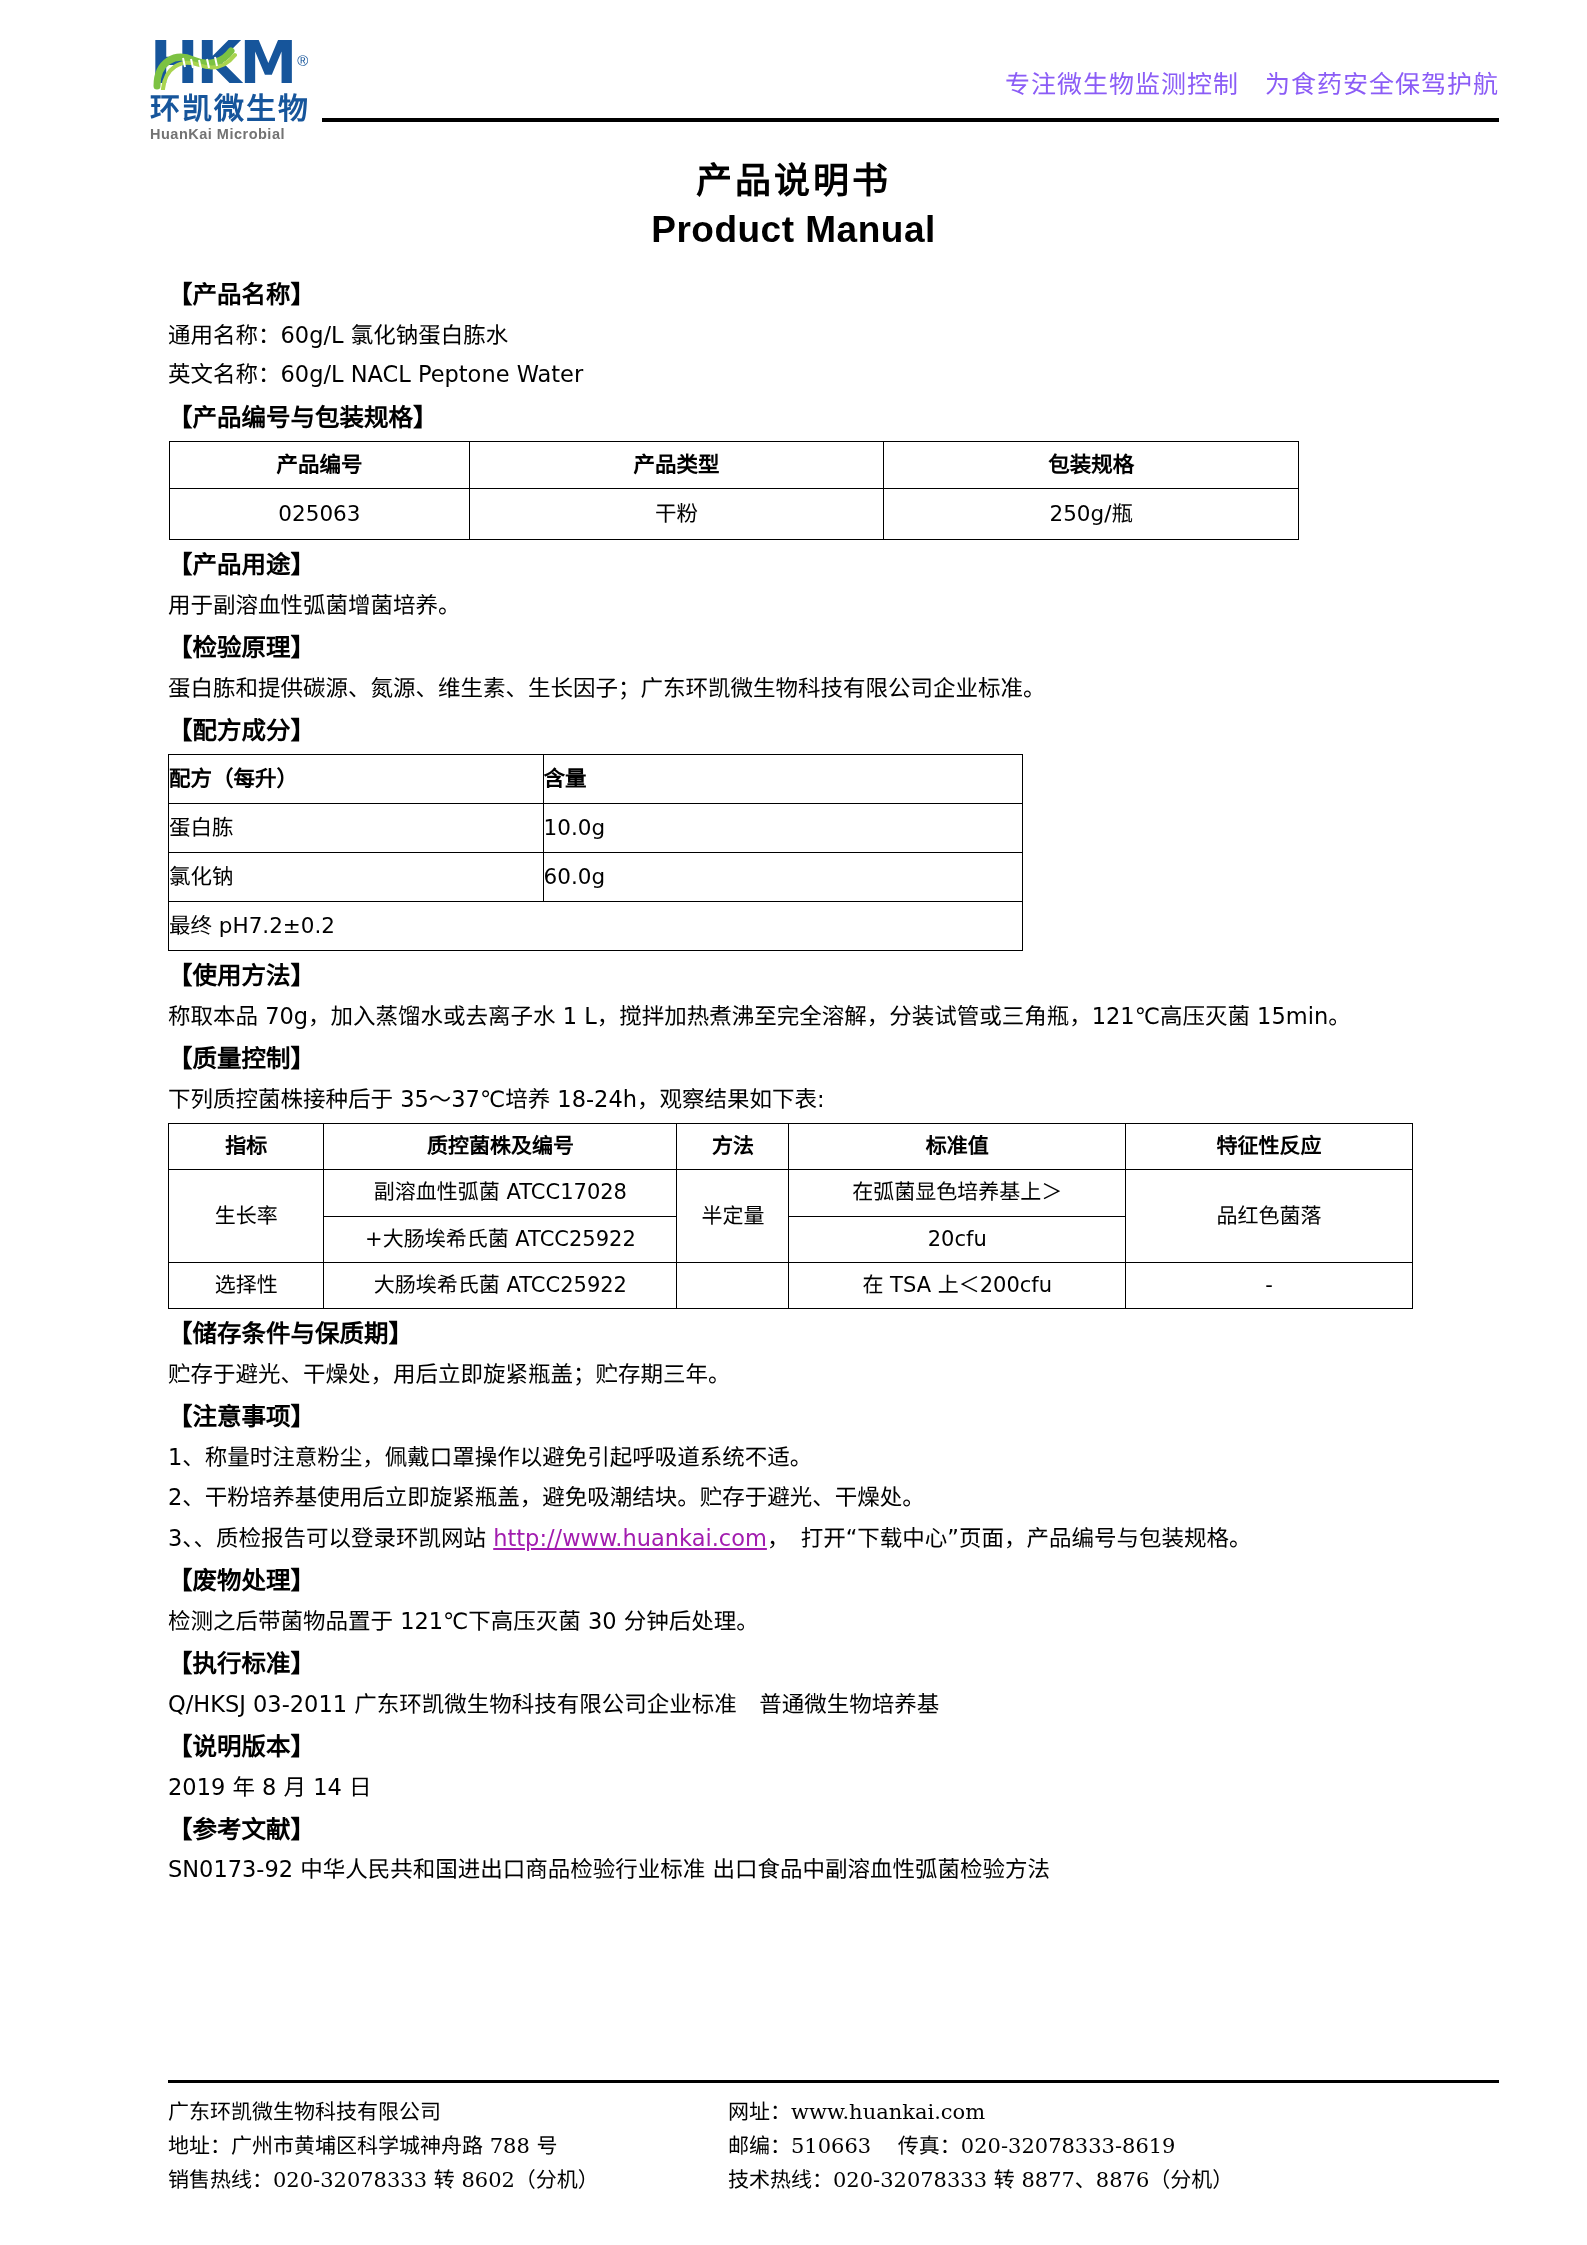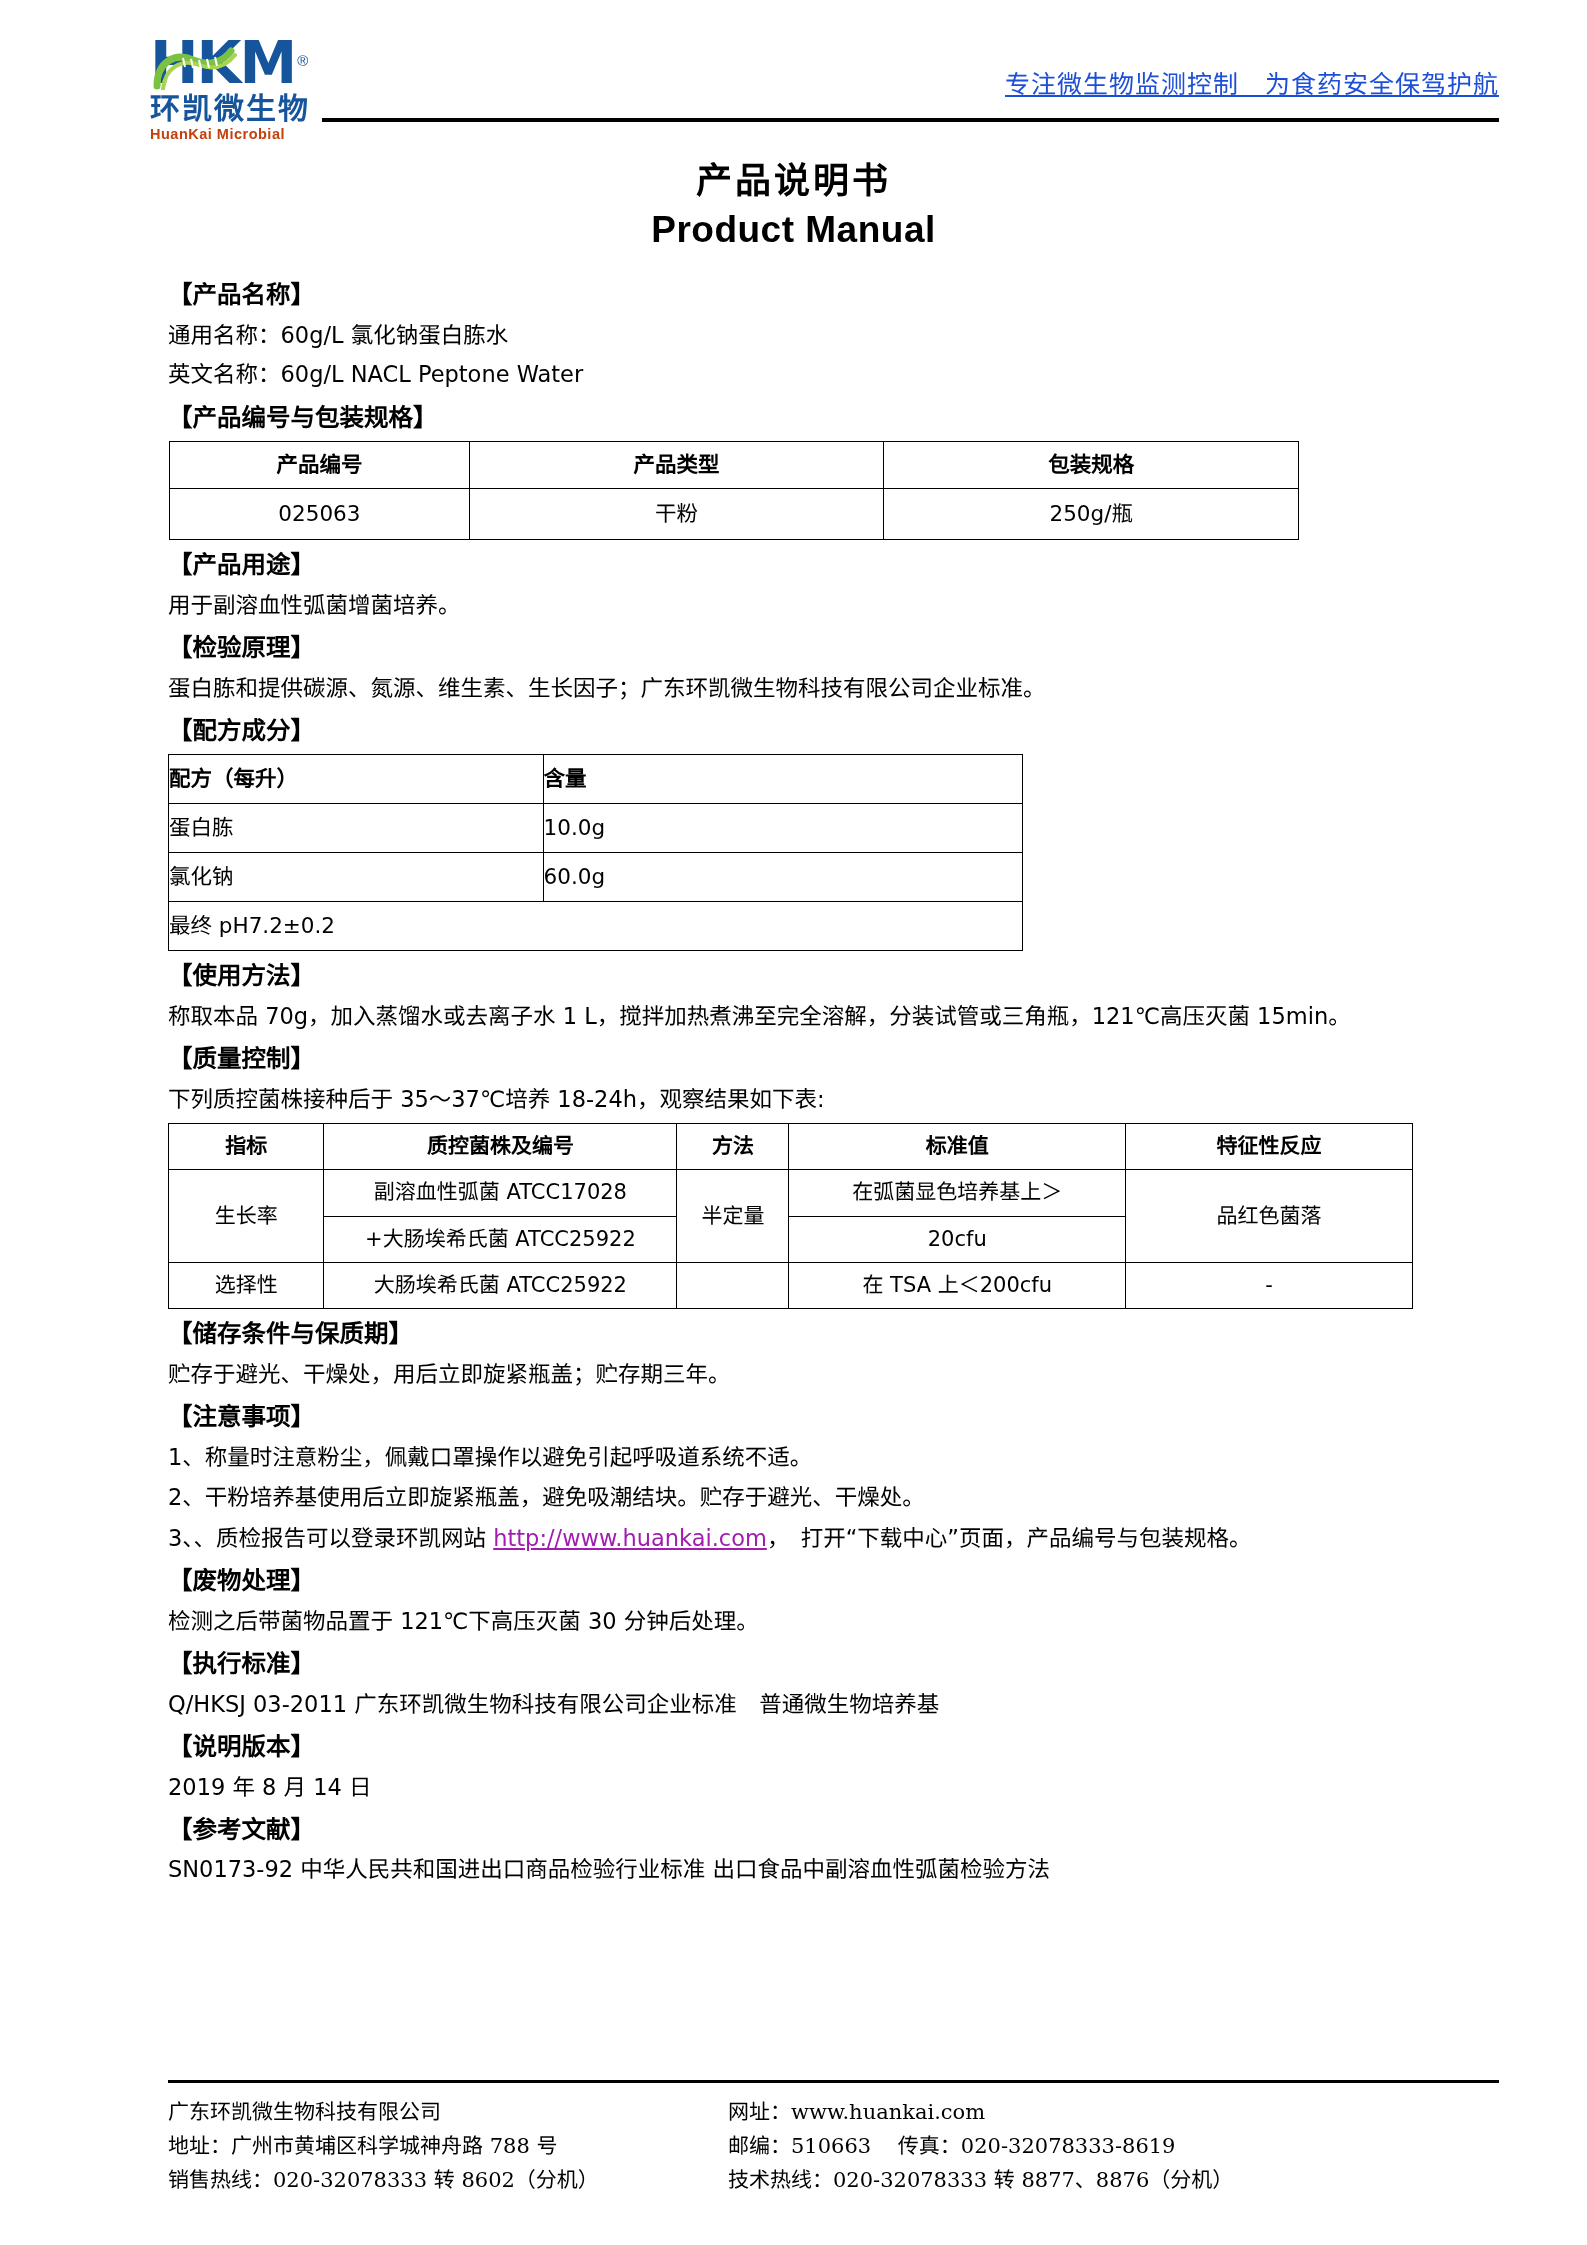--- a/index.html
+++ b/index.html
@@ -79,37 +79,36 @@
     font-weight: 700;
     color: #16559b;
     letter-spacing: 2px;
     line-height: 1.08;
     margin-top: 1px;
   }
   .logo-en {
     font-family: "Liberation Sans", sans-serif;
     font-size: 14.5px;
     font-weight: 700;
-    color: #c2410c;
+    color: #737373;
     letter-spacing: 0.5px;
     margin-top: 1px;
   }
   .header-right {
     flex: 1;
     padding-top: 42px;
     text-align: right;
   }
   .tagline {
     font-family: "DejaVu Sans", sans-serif;
     font-size: 25px;
     font-weight: 400;
     letter-spacing: 1px;
-    color: #1d4ed8;
+    color: #8b5cf6;
     white-space: pre;
-    text-decoration: underline;
   }
   .header-rule {
     position: absolute;
     left: 322px;
     right: 88px;
     bottom: 8px;
     height: 4px;
     background: #000;
   }
 

